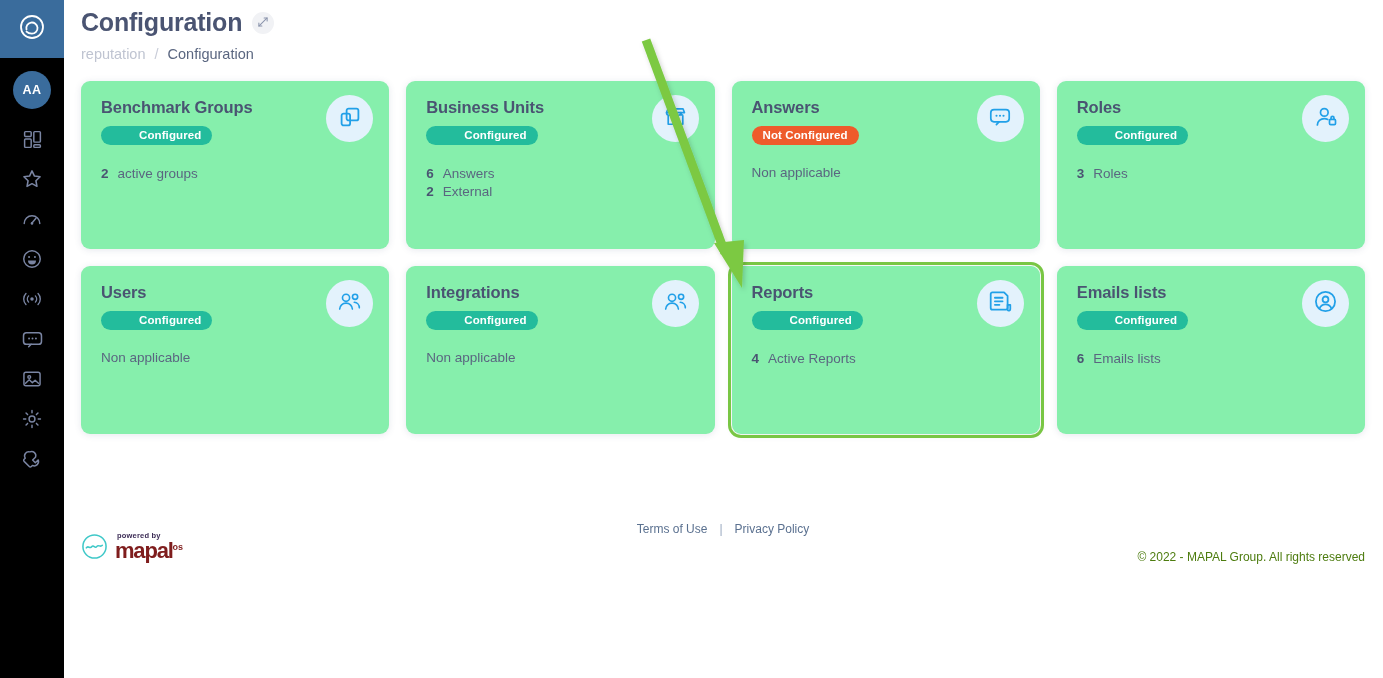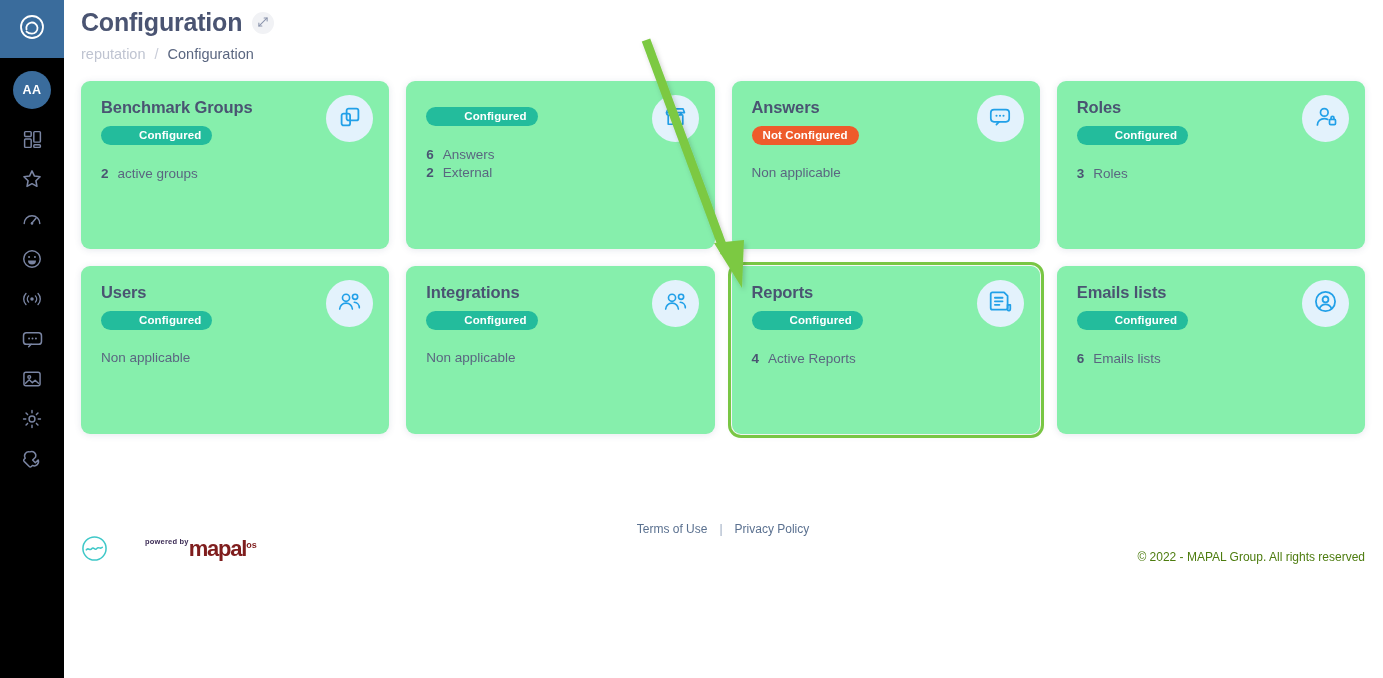--- a/index.html
+++ b/index.html
@@ -100,21 +100,21 @@
     display: flex; align-items: center; justify-content: center;
   }
 
   
   .footer {
     position: absolute; left: 17px; right: 18px; bottom: 12px;
     display: flex; align-items: flex-end;
   }
   .mapal-logo { display: flex; align-items: center; gap: 7px; padding-bottom: 2px; }
   .mapal-mark { width: 27px; height: 27px; }
-  .mapal-words { display: flex; flex-direction: row; line-height: 1; margin-left: 28px; }
+  .mapal-words { display: flex; flex-direction: column; line-height: 1; }
   .powered {
     font-size: 7.5px; color: #3B2B55; font-weight: bold; letter-spacing: .2px;
     margin-bottom: 1px; margin-left: 2px;
   }
   .mapal-word {
     font-size: 22px; color: #7f1d1d; font-weight: bold; letter-spacing: -1.2px;
   }
   .mapal-os { font-size: 9px; vertical-align: super; letter-spacing: 0; }
   .footer-center {
     position: absolute; left: 0; right: 0; text-align: right;
@@ -264,21 +264,21 @@
             <div class="stat-row">
               <span class="stat-num">2</span>
               <span>active groups</span>
             </div>
           </div><div class="card-icon">
             <span><svg width="24" height="24" viewBox="0 0 24 24" fill="none" stroke="#21A0E8" stroke-width="1.8">
                 <rect x="8.6" y="3.6" width="11.8" height="11.8" rx="2"></rect>
                 <rect x="3.6" y="8.6" width="8.5" height="11.8" rx="2"></rect>
               </svg></span>
           </div></div>
-        <div class="card"><div class="badge ok">Configured</div><div class="stats">
+        <div class="card"><div class="card-title">Business Units</div><div class="badge ok">Configured</div><div class="stats">
             <div class="stat-row">
               <span class="stat-num">6</span>
               <span>Answers</span>
             </div>
             <div class="stat-row">
               <span class="stat-num">2</span>
               <span>External</span>
             </div>
           </div><div class="card-icon">
             <span><svg width="25" height="25" viewBox="0 0 24 24" fill="none" stroke="#21A0E8" stroke-width="1.6" stroke-linejoin="round">

